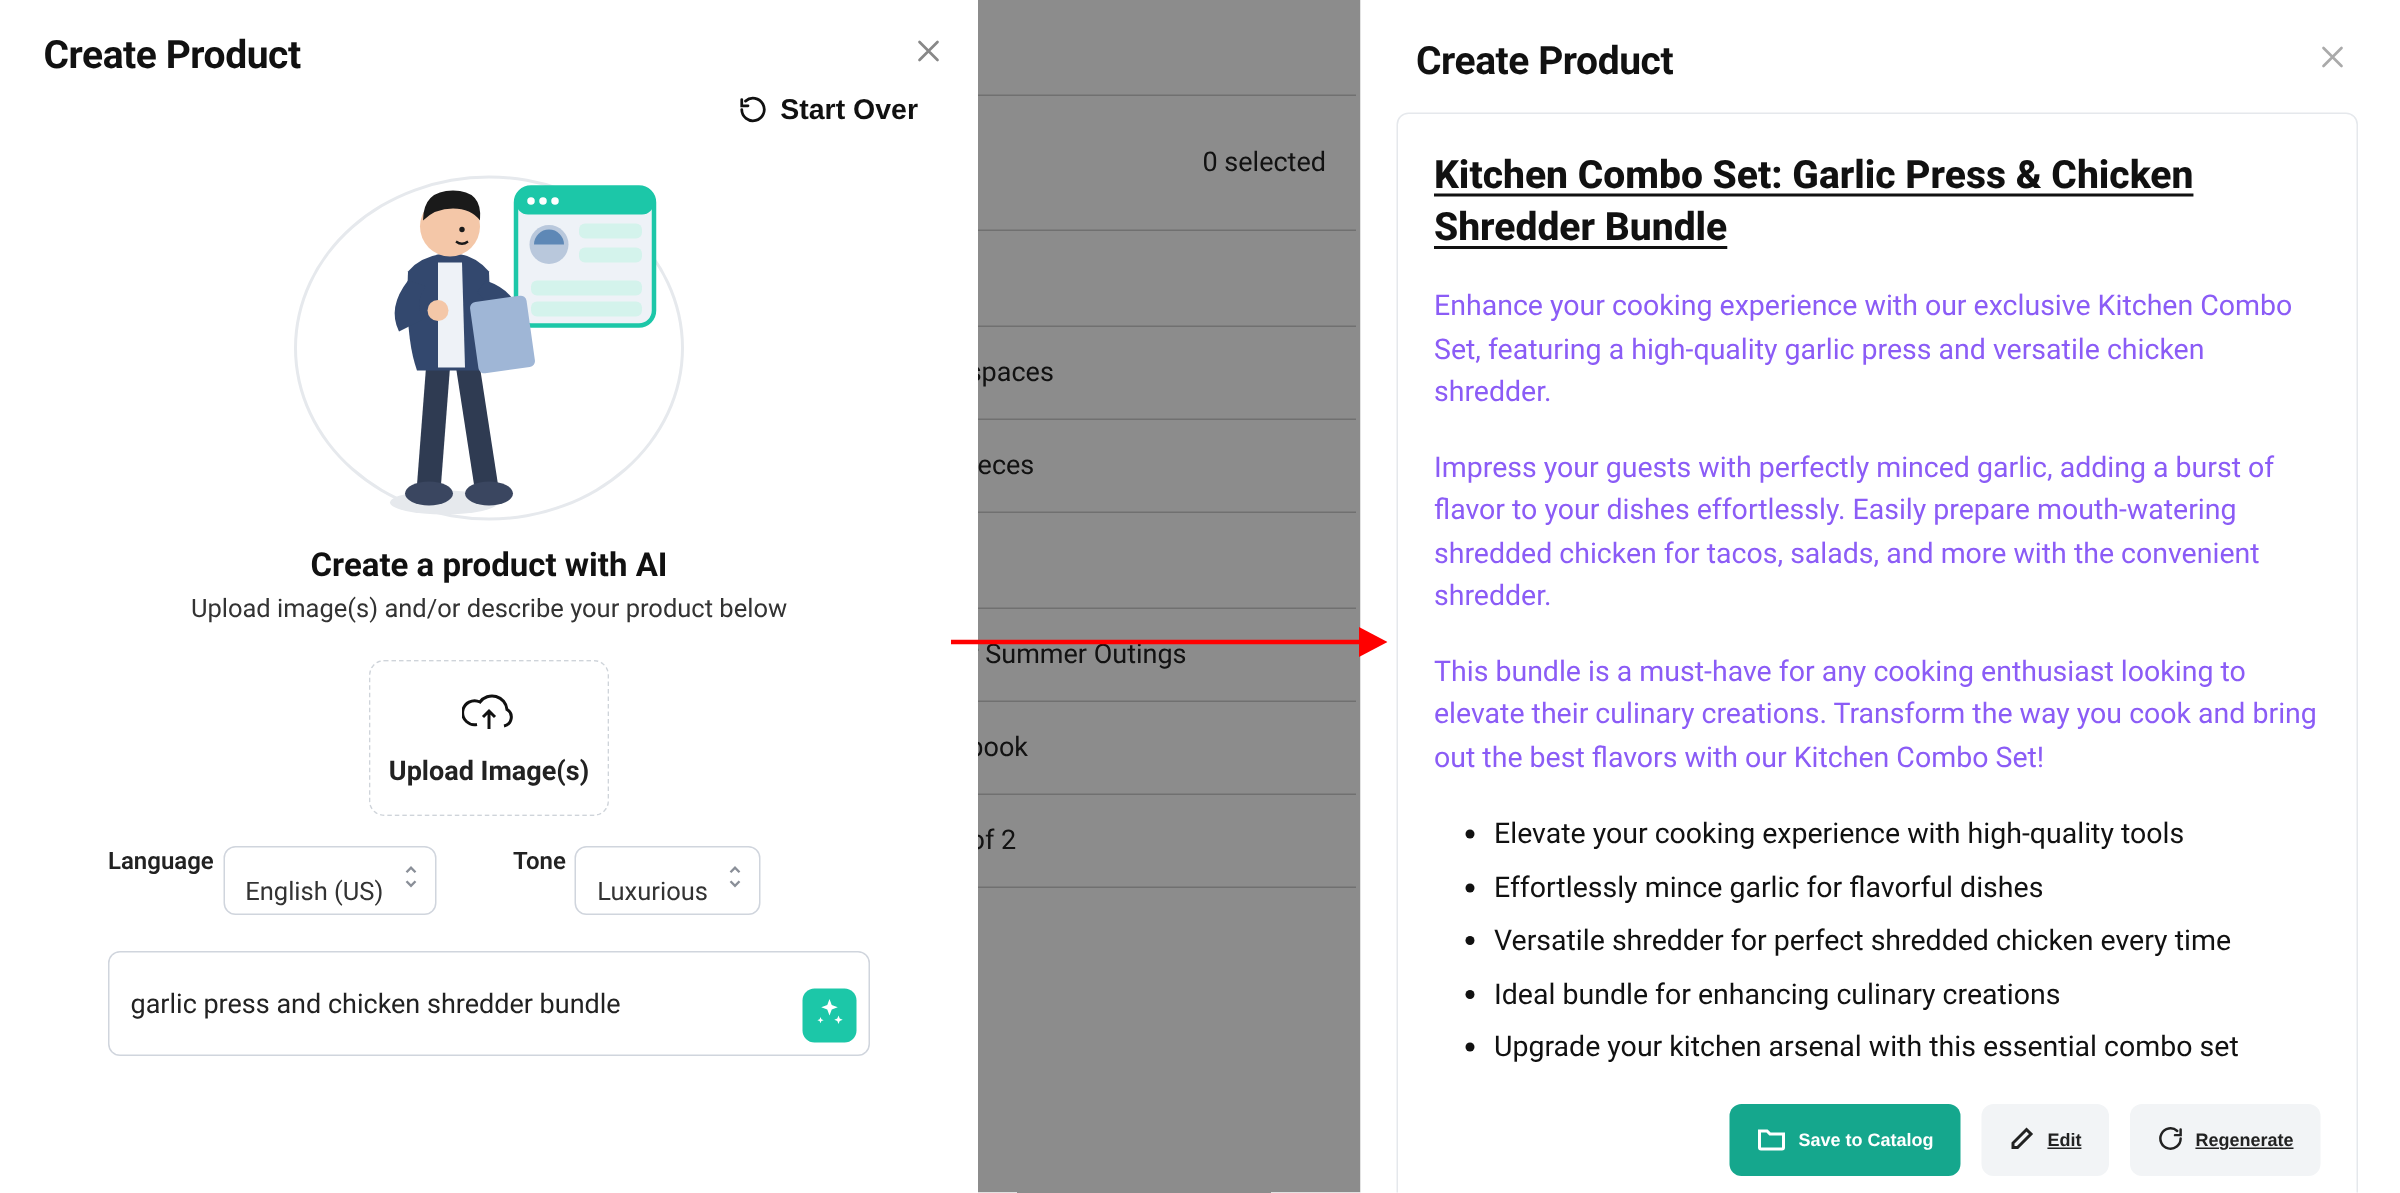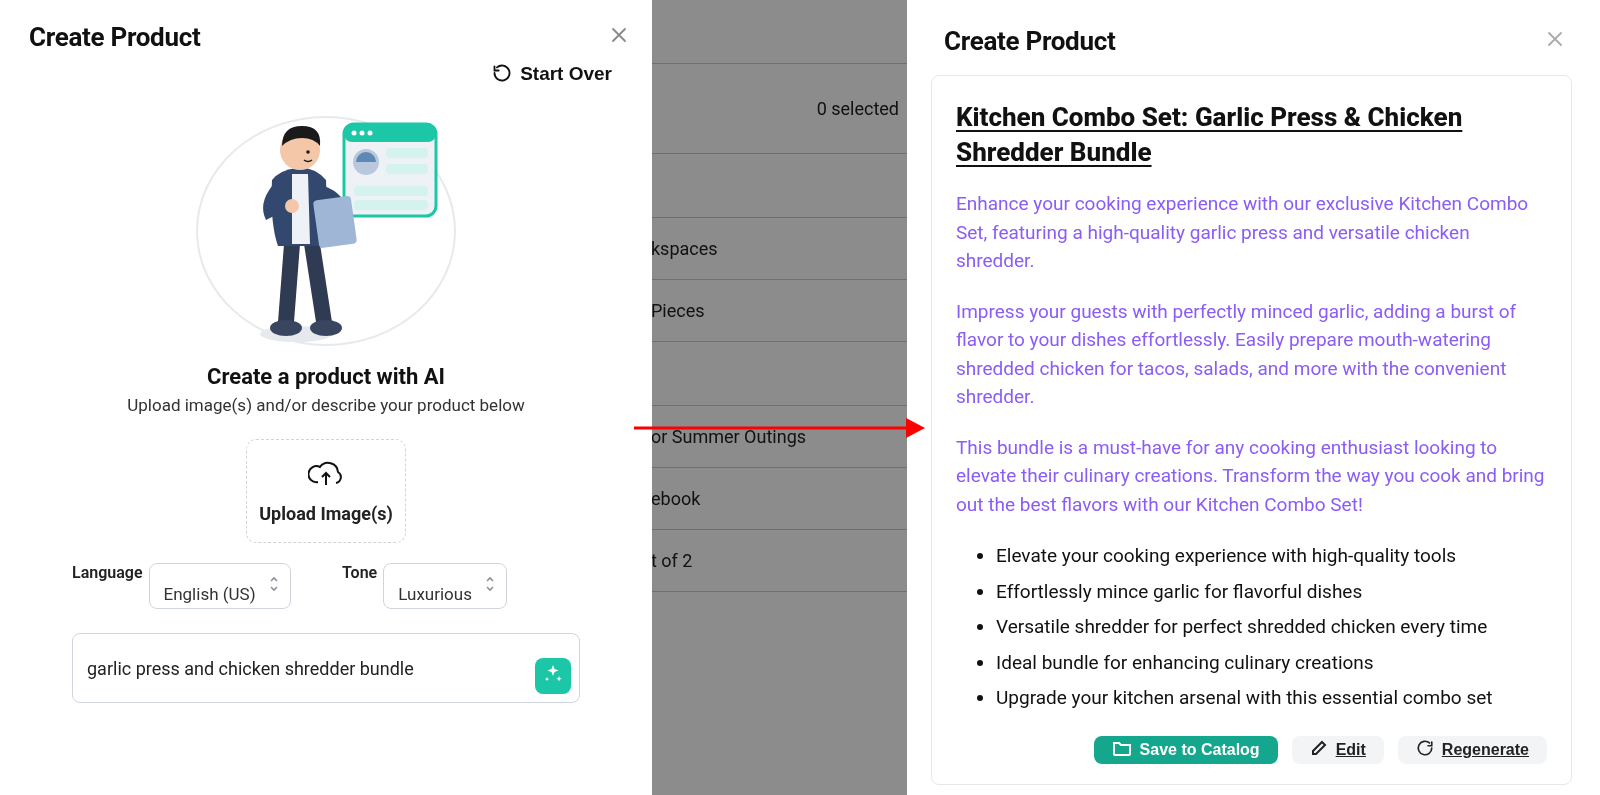--- a/index.html
+++ b/index.html
@@ -16,21 +16,21 @@
   position: absolute;
   left: 652px;
   top: 0;
   width: 255px;
   height: 795px;
   background: rgba(0,0,0,0.45);
   z-index: 1;
 }
 .middle-content {
   position: absolute;
-  left: 639px;
+  left: 624px;
   top: 0;
   width: 280px;
   height: 786px;
   z-index: 0;
   font-size: 18px;
   color: #222;
 }
 .mid-row { padding: 20px 12px; border-bottom: 1px solid #ccc; }
 .mid-right { text-align: right; padding: 20px 20px 20px 40px; }
 .panel-left {
@@ -87,21 +87,21 @@
 
 .output-card {
   border: 1px solid #e5e8ec; border-radius: 8px; padding: 24px 24px 20px 24px; margin-top: 18px;
   overflow-y: auto;
 }
 .out-title { font-size: 26px; font-weight: 800; text-decoration: underline; text-underline-offset: 4px; line-height: 1.35; margin-bottom: 20px; }
 .out-p { font-size: 19px; line-height: 1.5; margin-bottom: 22px; color: #8b5cf6; }
 .out-ul { margin: 16px 0 24px 40px; }
 .out-ul li { font-size: 19px; line-height: 1.55; margin-bottom: 6px; color: #111; }
 .btn-row { display: flex; gap: 14px; justify-content: flex-end; align-items: center; margin-top: 8px; }
-.btn { display: inline-flex; gap: 8px; align-items: center; height: 28px; padding: 0 18px; border-radius: 8px; font-size: 16px; font-weight: 600; cursor: pointer; border: none; }
+.btn { display: inline-flex; gap: 8px; align-items: center; height: 48px; padding: 0 18px; border-radius: 8px; font-size: 12px; font-weight: 600; cursor: pointer; border: none; }
 .btn-primary { background: #15a78d; color: #fff; }
 .btn-secondary { background: #f2f4f6; color: #222; text-decoration: underline; }
 
 
 .arrow-overlay { position: absolute; left: 630px; top: 408px; width: 295px; height: 40px; z-index: 5; }
 </style>
 </head>
 <body>
 
 <div class="middle-content">

